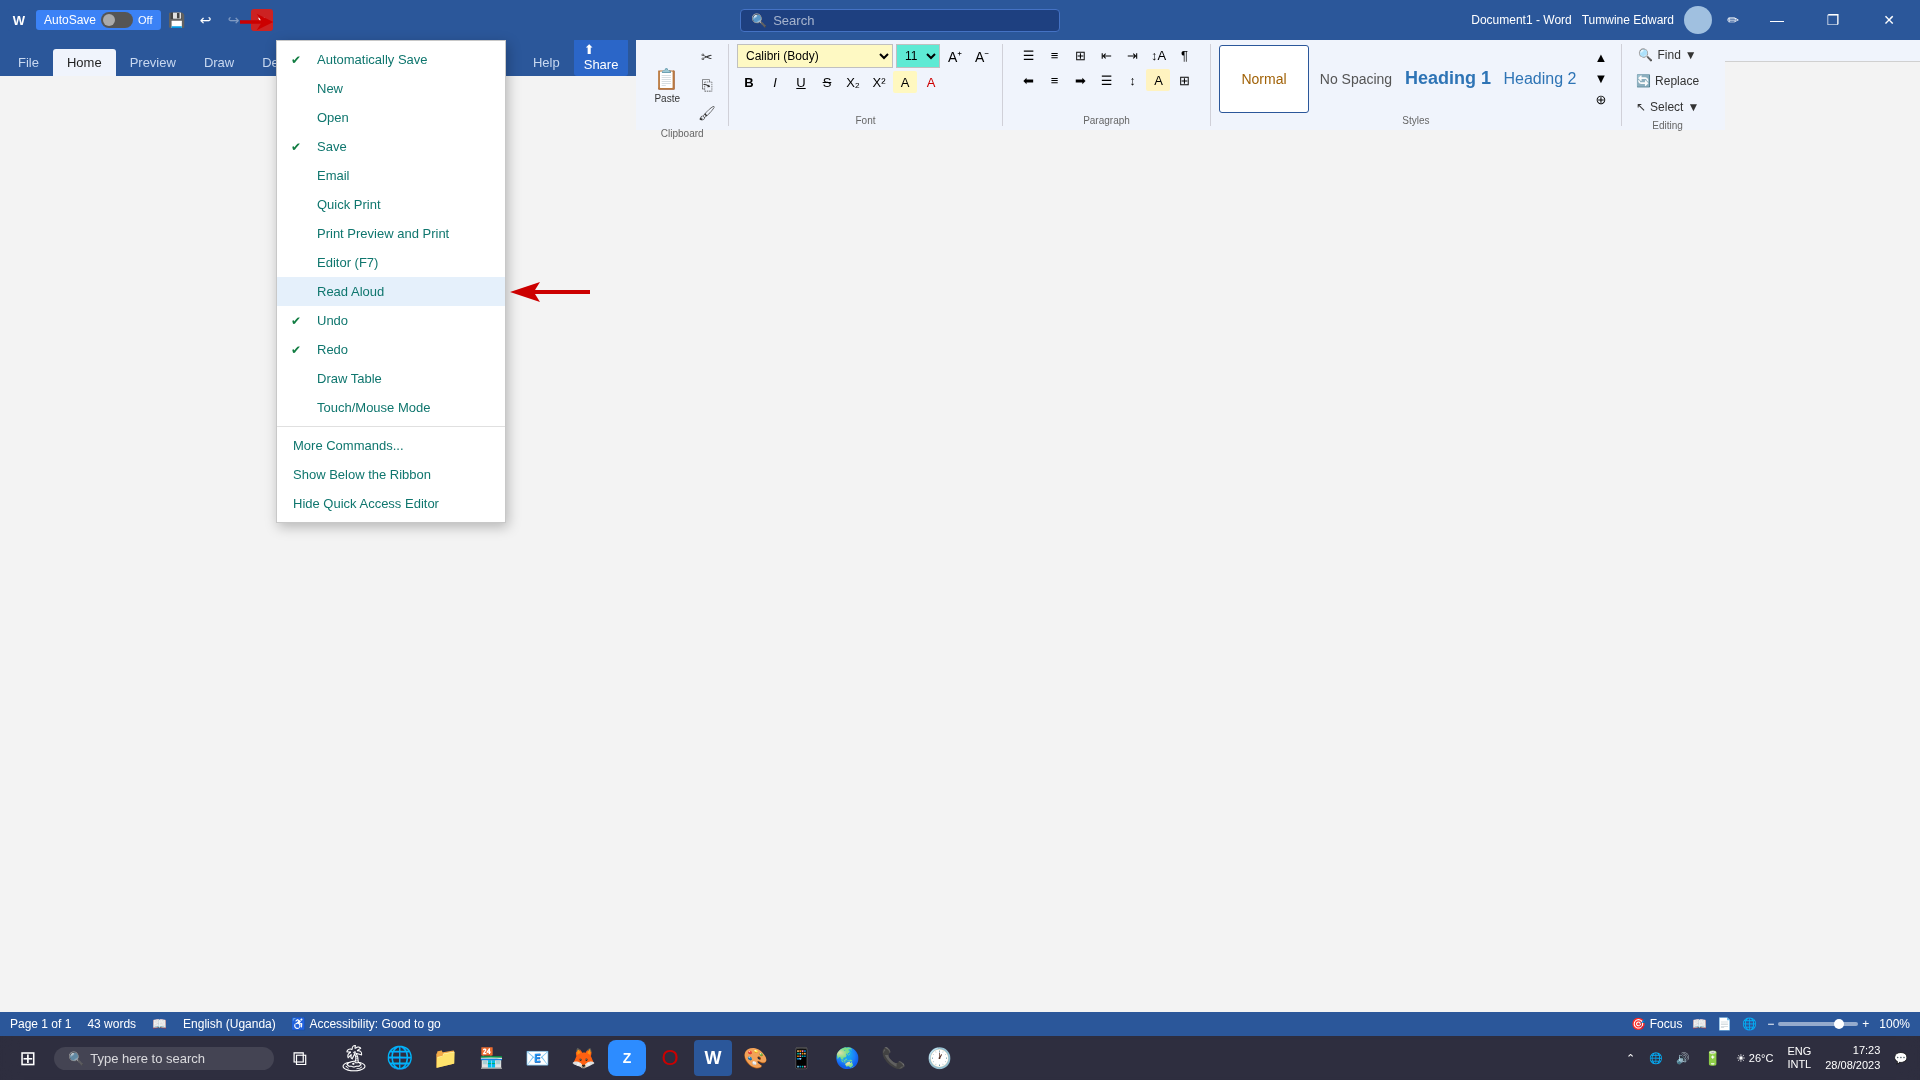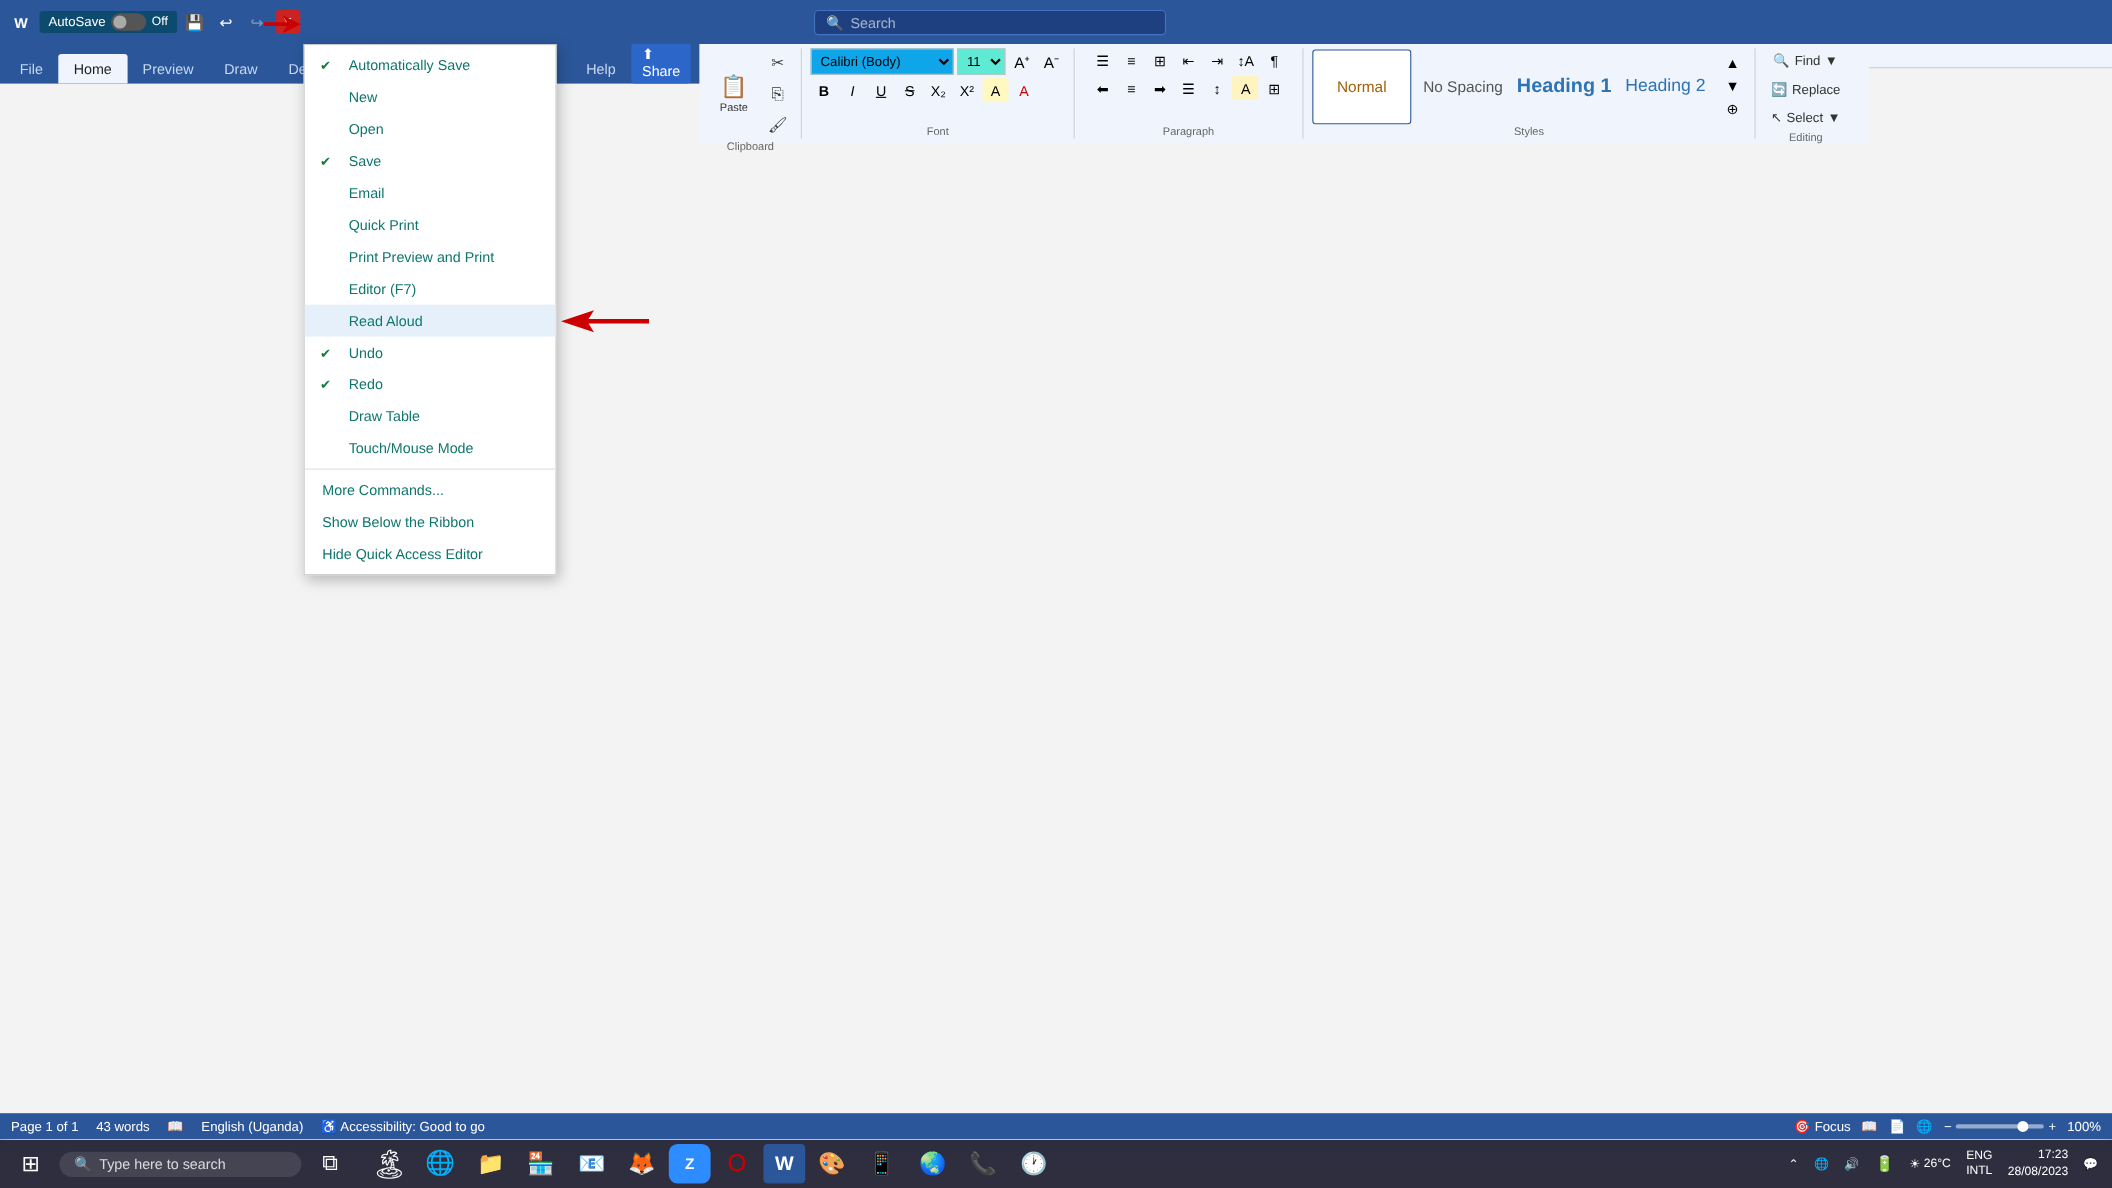--- a/index.html
+++ b/index.html
@@ -11,21 +11,21 @@
       background: #2b579a;
       display: flex;
       align-items: center;
       padding: 0 8px;
       gap: 6px;
       position: relative;
     }
     .title-bar-left { display: flex; align-items: center; gap: 6px; }
     .tb-icon { width: 22px; height: 22px; display: flex; align-items: center; justify-content: center; color: white; font-size: 14px; cursor: pointer; }
     .autosave-btn {
-      background: #0c4a6e;
+      background: #3b82f6;
       border-radius: 3px;
       padding: 2px 8px;
       color: white;
       font-size: 12px;
       display: flex;
       align-items: center;
       gap: 5px;
       cursor: pointer;
     }
     .toggle-track {
@@ -286,21 +286,21 @@
       position: absolute;
       top: 14px;
       left: 268px;
       width: 40px;
       height: 24px;
       z-index: 300;
     }
 
     
     .font-select {
-      width: 130px; height: 24px; font-size: 12px; border: 1px solid #c0c0c0; padding: 1px 4px; background: #0ea5e9;
+      width: 156px; height: 24px; font-size: 12px; border: 1px solid #c0c0c0; padding: 1px 4px; background: #fef9c3;
     }
     .font-size-select {
       width: 44px; height: 24px; font-size: 12px; border: 1px solid #c0c0c0; padding: 1px 4px; background: #5eead4;
     }
     .format-btn {
       width: 24px; height: 22px; border: 1px solid transparent; background: transparent;
       cursor: pointer; font-size: 13px; display: flex; align-items: center; justify-content: center;
       border-radius: 2px;
     }
     .format-btn.bold { font-weight: bold; }
@@ -359,20 +359,29 @@
     <svg class="red-arrow-title" viewBox="0 0 60 30" xmlns="http://www.w3.org/2000/svg" style="position:absolute;top:8px;left:240px;width:50px;height:28px;">
       <polygon points="40,15 20,5 25,13 0,13 0,17 25,17 20,25" fill="#cc0000"></polygon>
     </svg>
   </div>
 
   <div class="search-box" style="left:calc(50% - 160px + 100px);">
     <span>🔍</span>
     <span style="color:rgba(255,255,255,0.6);">Search</span>
   </div>
 
+  <div class="title-bar-right">
+    <span>Document1 - Word</span>
+    <span>Tumwine Edward</span>
+    <div class="avatar"></div>
+    <div class="tb-icon">✏</div>
+    <div class="win-btn">—</div>
+    <div class="win-btn">❐</div>
+    <div class="win-btn close">✕</div>
+  </div>
 </div>
 
 <div class="main-content">
 
   <div id="tabs-bar">
     <div class="tab">File</div>
     <div class="tab active">Home</div>
     <div class="tab">Preview</div>
     <div class="tab">Draw</div>
     <div class="tab">Design</div>

